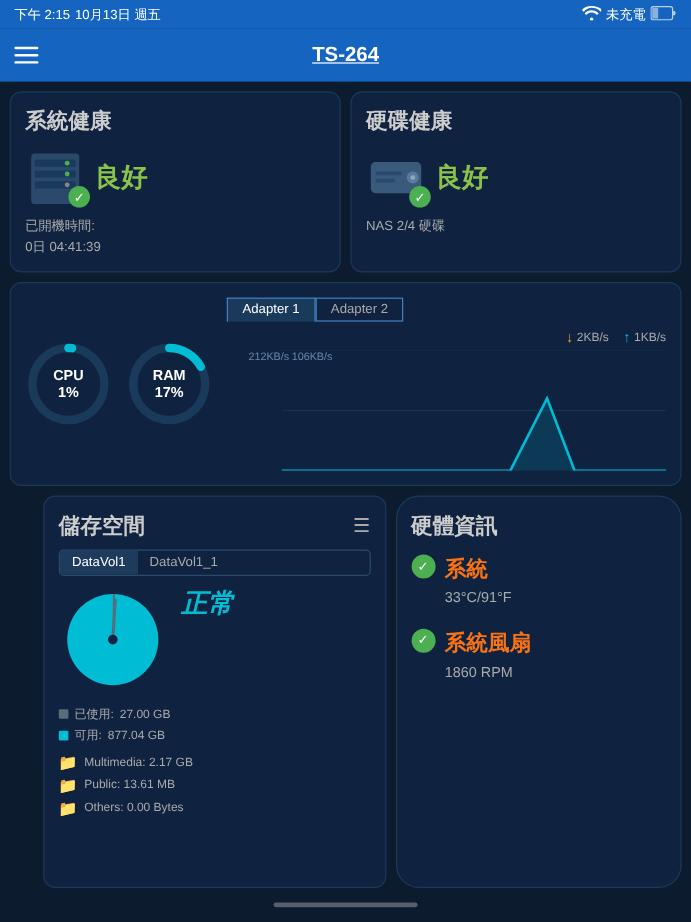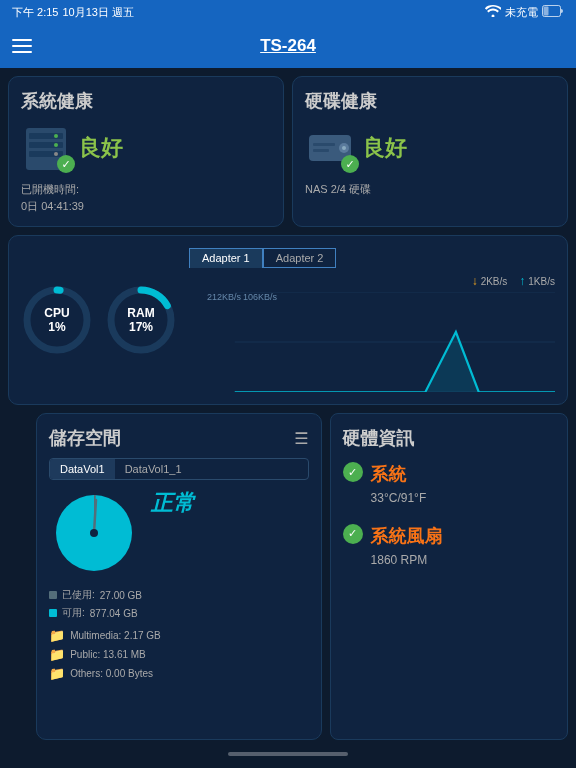--- a/index.html
+++ b/index.html
@@ -339,21 +339,21 @@
     }
     .folder-icon {
       font-size: 13px;
       color: #1e88e5;
     }
 
     
     .hw-card {
       flex: 0.9;
       background: #0f2340;
-      border-radius: 8px;
+      border-radius: 19px;
       padding: 12px;
       border: 1px solid #1a3a5c;
     }
     .hw-item {
       display: flex;
       gap: 8px;
       margin-bottom: 14px;
     }
     .hw-check {
       width: 20px;

